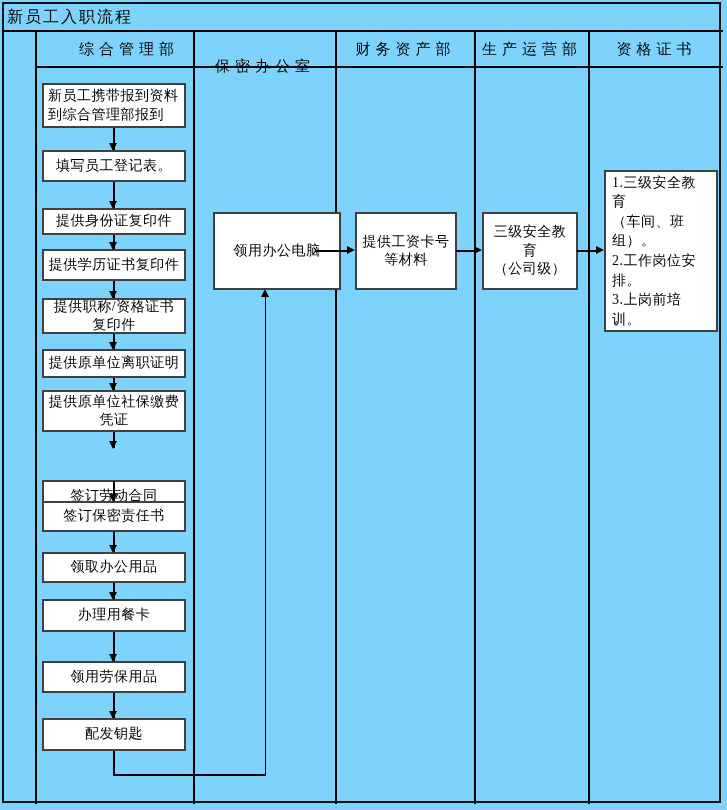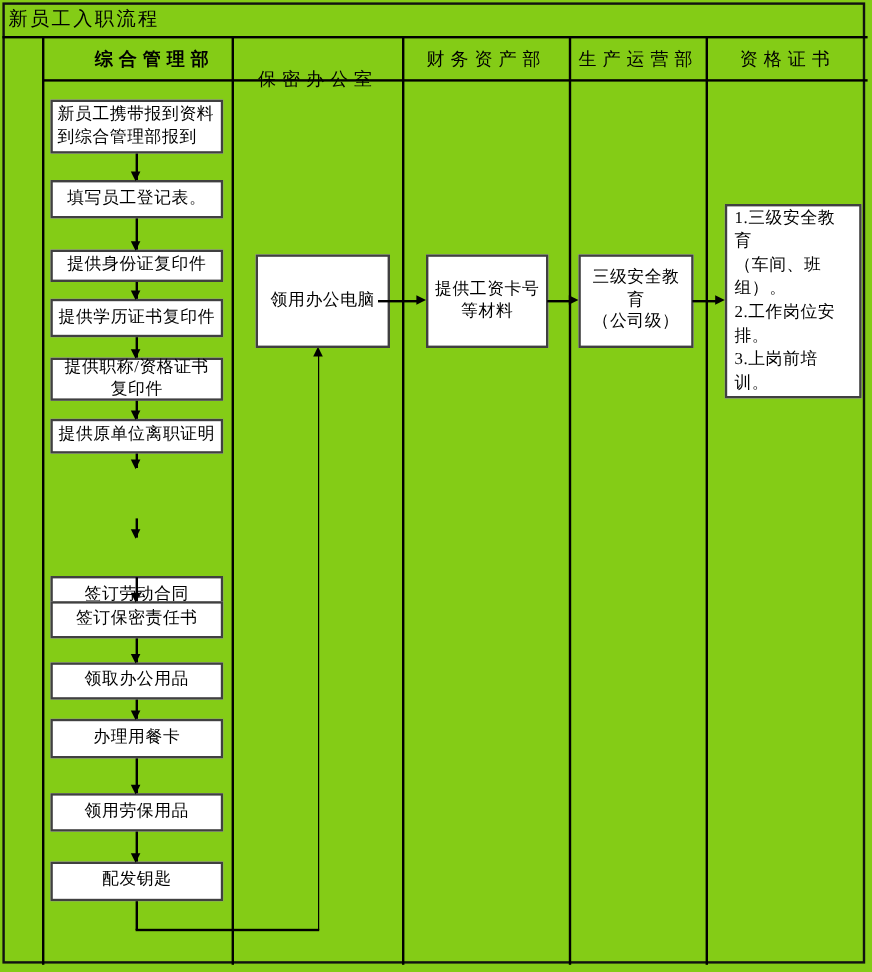--- a/index.html
+++ b/index.html
@@ -1,17 +1,17 @@
 <!DOCTYPE html>
 <html><head>
 <meta charset="utf-8">
 <style>
   html,body{margin:0;padding:0;background:#fff;}
   body{font-family:"Liberation Serif","DejaVu Serif",serif;color:#000;}
-  #canvas{position:relative;width:727px;height:810px;background:#84cc16;overflow:hidden;}
+  #canvas{position:relative;width:727px;height:810px;background:#7dd3fc;overflow:hidden;}
   .tline{position:absolute;background:#000;}
   .outer{position:absolute;left:2px;top:2px;width:719px;height:801px;border:2px solid #111;box-sizing:border-box;}
   .title{position:absolute;left:7px;top:5px;height:24px;line-height:24px;font-size:16px;letter-spacing:2px;white-space:nowrap;}
   .lanehead{position:absolute;top:32px;height:34px;display:flex;align-items:center;justify-content:center;font-size:15px;letter-spacing:5px;white-space:nowrap;}
   .box{position:absolute;border:2px solid #404040;background:#fff;box-sizing:border-box;
        display:flex;align-items:center;justify-content:center;text-align:center;
        font-size:14px;line-height:1.32;letter-spacing:0.5px;white-space:pre-line;padding:1px 3px;}
   .box.start{justify-content:flex-start;text-align:left;padding-left:4px;}
   .box.dept{justify-content:flex-start;text-align:left;align-items:center;padding:0 6px;line-height:1.4;}
   .varrow{position:absolute;width:1.5px;background:#000;}
@@ -33,34 +33,36 @@
   <div class="tline" style="left:2px;top:30px;width:721px;height:2px;"></div>
   <div class="tline" style="left:35px;top:30px;width:2px;height:774px;"></div>
   <div class="tline" style="left:193px;top:30px;width:2px;height:774px;"></div>
   <div class="tline" style="left:335px;top:30px;width:2px;height:774px;"></div>
   <div class="tline" style="left:474px;top:30px;width:2px;height:774px;"></div>
   <div class="tline" style="left:588px;top:30px;width:2px;height:774px;"></div>
   <div class="tline" style="left:35px;top:66px;width:688px;height:2px;"></div>
 
   <div class="title">新员工入职流程</div>
 
-  <div class="lanehead" style="left:37px;width:184px;font-weight:bold;">综合管理部</div>
+  <div class="lanehead" style="left:37px;width:184px;">综合管理部</div>
   <div class="lanehead" style="left:195px;width:140px;margin-top:17px;">保密办公室</div>
   <div class="lanehead" style="left:337px;width:137px;border-radius:12px;">财务资产部</div>
   <div class="lanehead" style="left:476px;width:112px;">生产运营部</div>
   <div class="lanehead" style="left:590px;width:133px;">资格证书</div>
 
   <div class="box start" style="left:42px;top:83px;width:144px;height:45px;">新员工携带报到资料
 到综合管理部报到</div>
   <div class="box" style="left:42px;top:150px;width:144px;height:32px;">填写员工登记表。</div>
   <div class="box" style="left:42px;top:208px;width:144px;height:27px;">提供身份证复印件</div>
   <div class="box" style="left:42px;top:249px;width:144px;height:32px;">提供学历证书复印件</div>
   <div class="box" style="left:42px;top:298px;width:144px;height:36px;">提供职称/资格证书
 复印件</div>
   <div class="box" style="left:42px;top:349px;width:144px;height:29px;text-align:center;">提供原单位离职证明</div>
+  <div class="box" style="left:42px;top:390px;width:144px;height:42px;">提供原单位社保缴费
+凭证</div>
   <div class="box" style="left:42px;top:448px;width:144px;height:33px;margin-top:32px;">签订劳动合同</div>
   <div class="box" style="left:42px;top:501px;width:144px;height:31px;">签订保密责任书</div>
   <div class="box" style="left:42px;top:552px;width:144px;height:31px;">领取办公用品</div>
   <div class="box" style="left:42px;top:599px;width:144px;height:33px;">办理用餐卡</div>
   <div class="box" style="left:42px;top:661px;width:144px;height:32px;">领用劳保用品</div>
   <div class="box" style="left:42px;top:718px;width:144px;height:33px;">配发钥匙</div>
 
   <div class="varrow" style="left:113px;top:128px;height:22px;"></div>
   <div class="varrow" style="left:113px;top:182px;height:26px;"></div>
   <div class="varrow" style="left:113px;top:235px;height:14px;"></div>
@@ -72,21 +74,21 @@
   <div class="varrow" style="left:113px;top:532px;height:20px;"></div>
   <div class="varrow" style="left:113px;top:583px;height:16px;"></div>
   <div class="varrow" style="left:113px;top:632px;height:29px;"></div>
   <div class="varrow" style="left:113px;top:693px;height:25px;"></div>
 
   <div class="cline" style="left:113px;top:751px;width:1.5px;height:24px;"></div>
   <div class="cline" style="left:113px;top:774px;width:153px;height:1.5px;"></div>
   <div class="cline" style="left:264.5px;top:296px;width:1.5px;height:479px;"></div>
   <div class="uphead" style="left:260.5px;top:289px;"></div>
 
-  <div class="box" style="left:213px;top:212px;width:112px;height:78px;">领用办公电脑</div>
+  <div class="box" style="left:213px;top:212px;width:128px;height:78px;">领用办公电脑</div>
   <div class="box" style="left:355px;top:212px;width:102px;height:78px;">提供工资卡号
 等材料</div>
   <div class="box" style="left:482px;top:212px;width:96px;height:78px;">三级安全教育
 （公司级）</div>
   <div class="box dept" style="left:604px;top:170px;width:114px;height:162px;">1.三级安全教育
 （车间、班
 组）。
 2.工作岗位安
 排。
 3.上岗前培训。</div>

